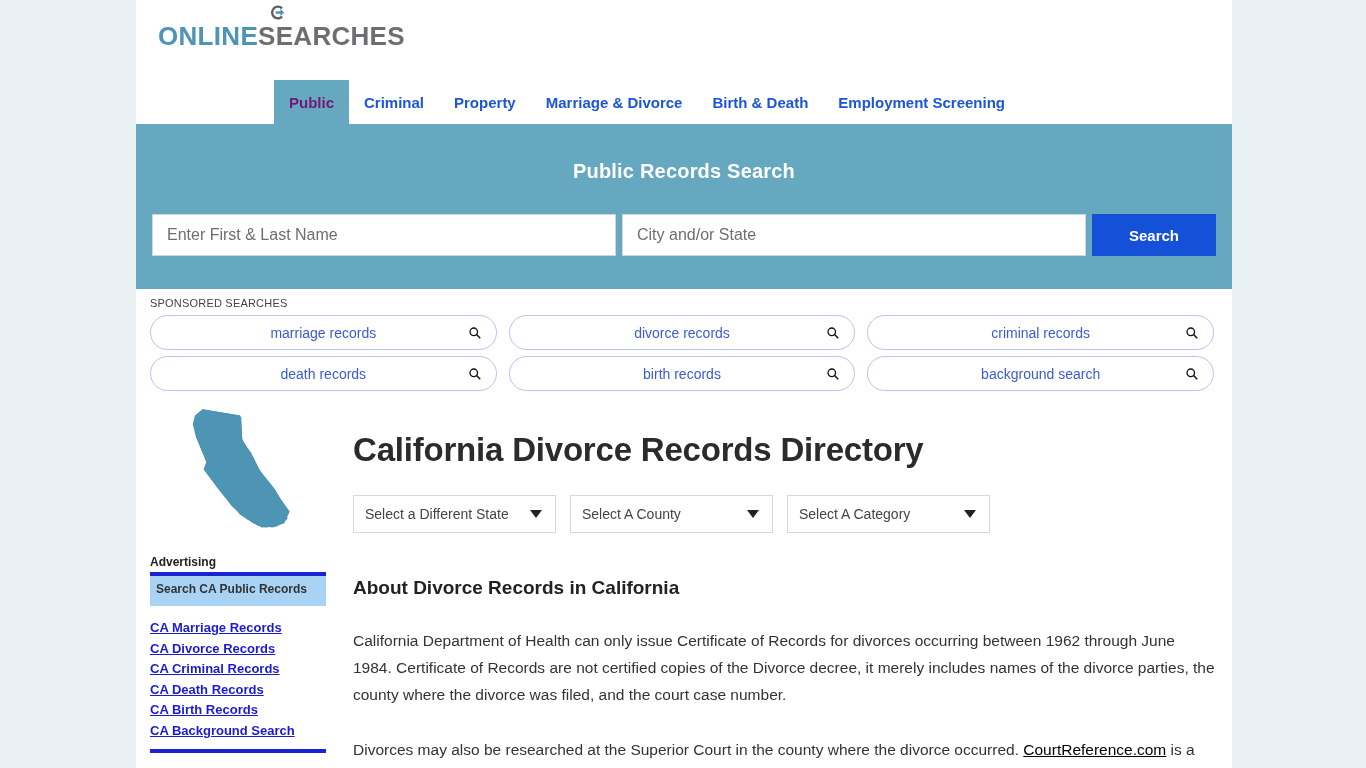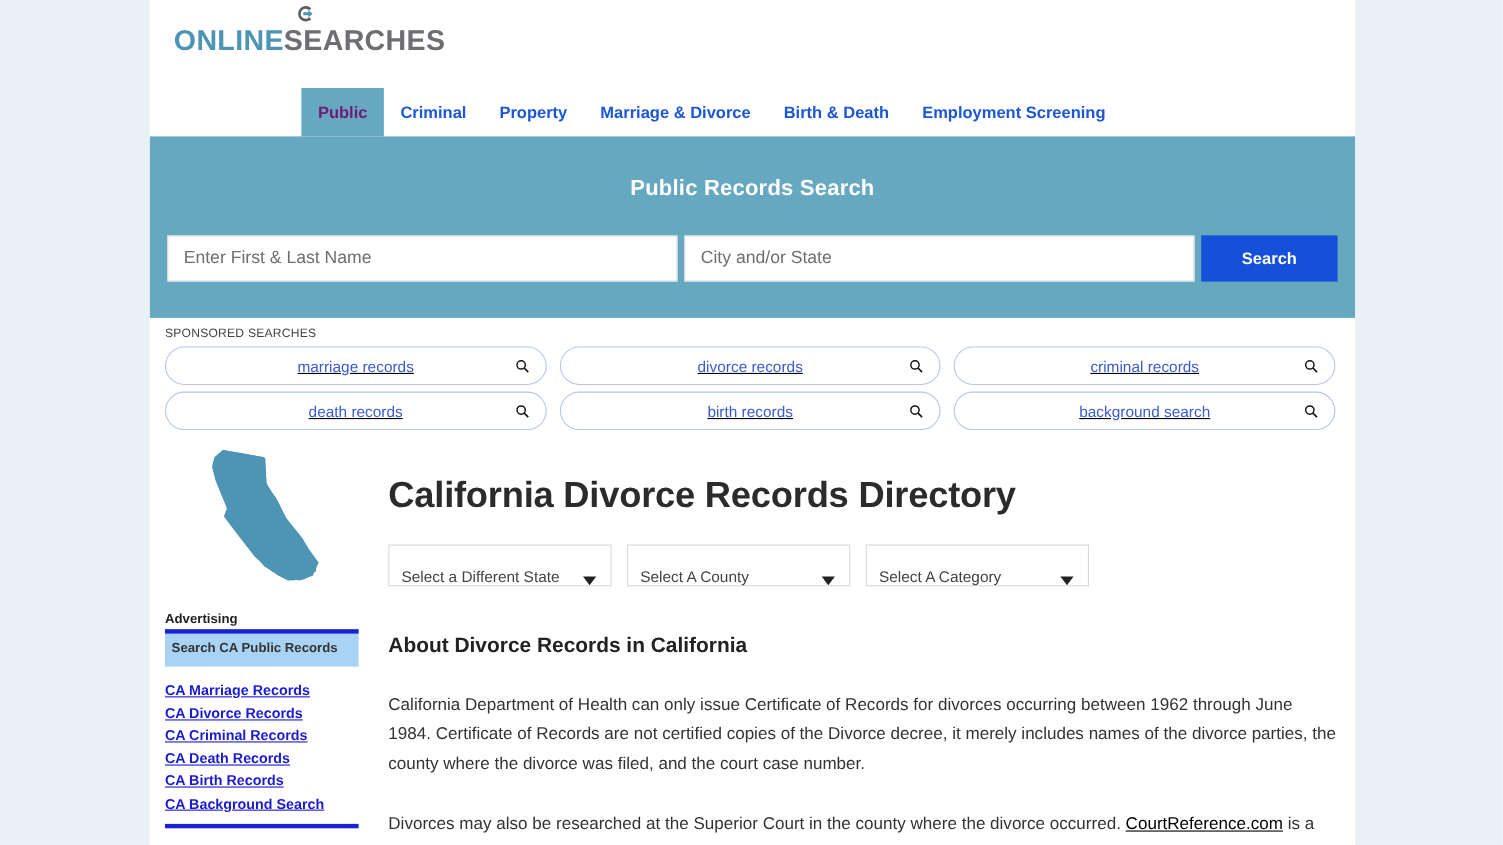--- a/index.html
+++ b/index.html
@@ -126,21 +126,20 @@
   .sponsored-label {
     font-size: 11px;
     color: #444;
     letter-spacing: 0.2px;
     margin-bottom: 6px;
   }
   .pill-grid {
     display: grid;
     grid-template-columns: repeat(3, 1fr);
     gap: 6px 12px;
-    text-decoration: underline;
   }
   .pill {
     height: 35px;
     border: 1px solid #b9c3ee;
     border-radius: 18px;
     display: flex;
     align-items: center;
     justify-content: center;
     position: relative;
     background: #fff;
@@ -214,21 +213,21 @@
   .selects {
     display: flex;
     gap: 14px;
     margin-top: 26px;
   }
   .select {
     height: 38px;
     border: 1px solid #d4d9dd;
     background: #fff;
     display: flex;
-    align-items: flex-end;
+    align-items: center;
     padding: 0 11px;
     position: relative;
     cursor: pointer;
   }
   .select.s1 { width: 203px; }
   .select.s2 { width: 203px; }
   .select.s3 { width: 203px; }
   .select-label {
     font-size: 14px;
     color: #444;

